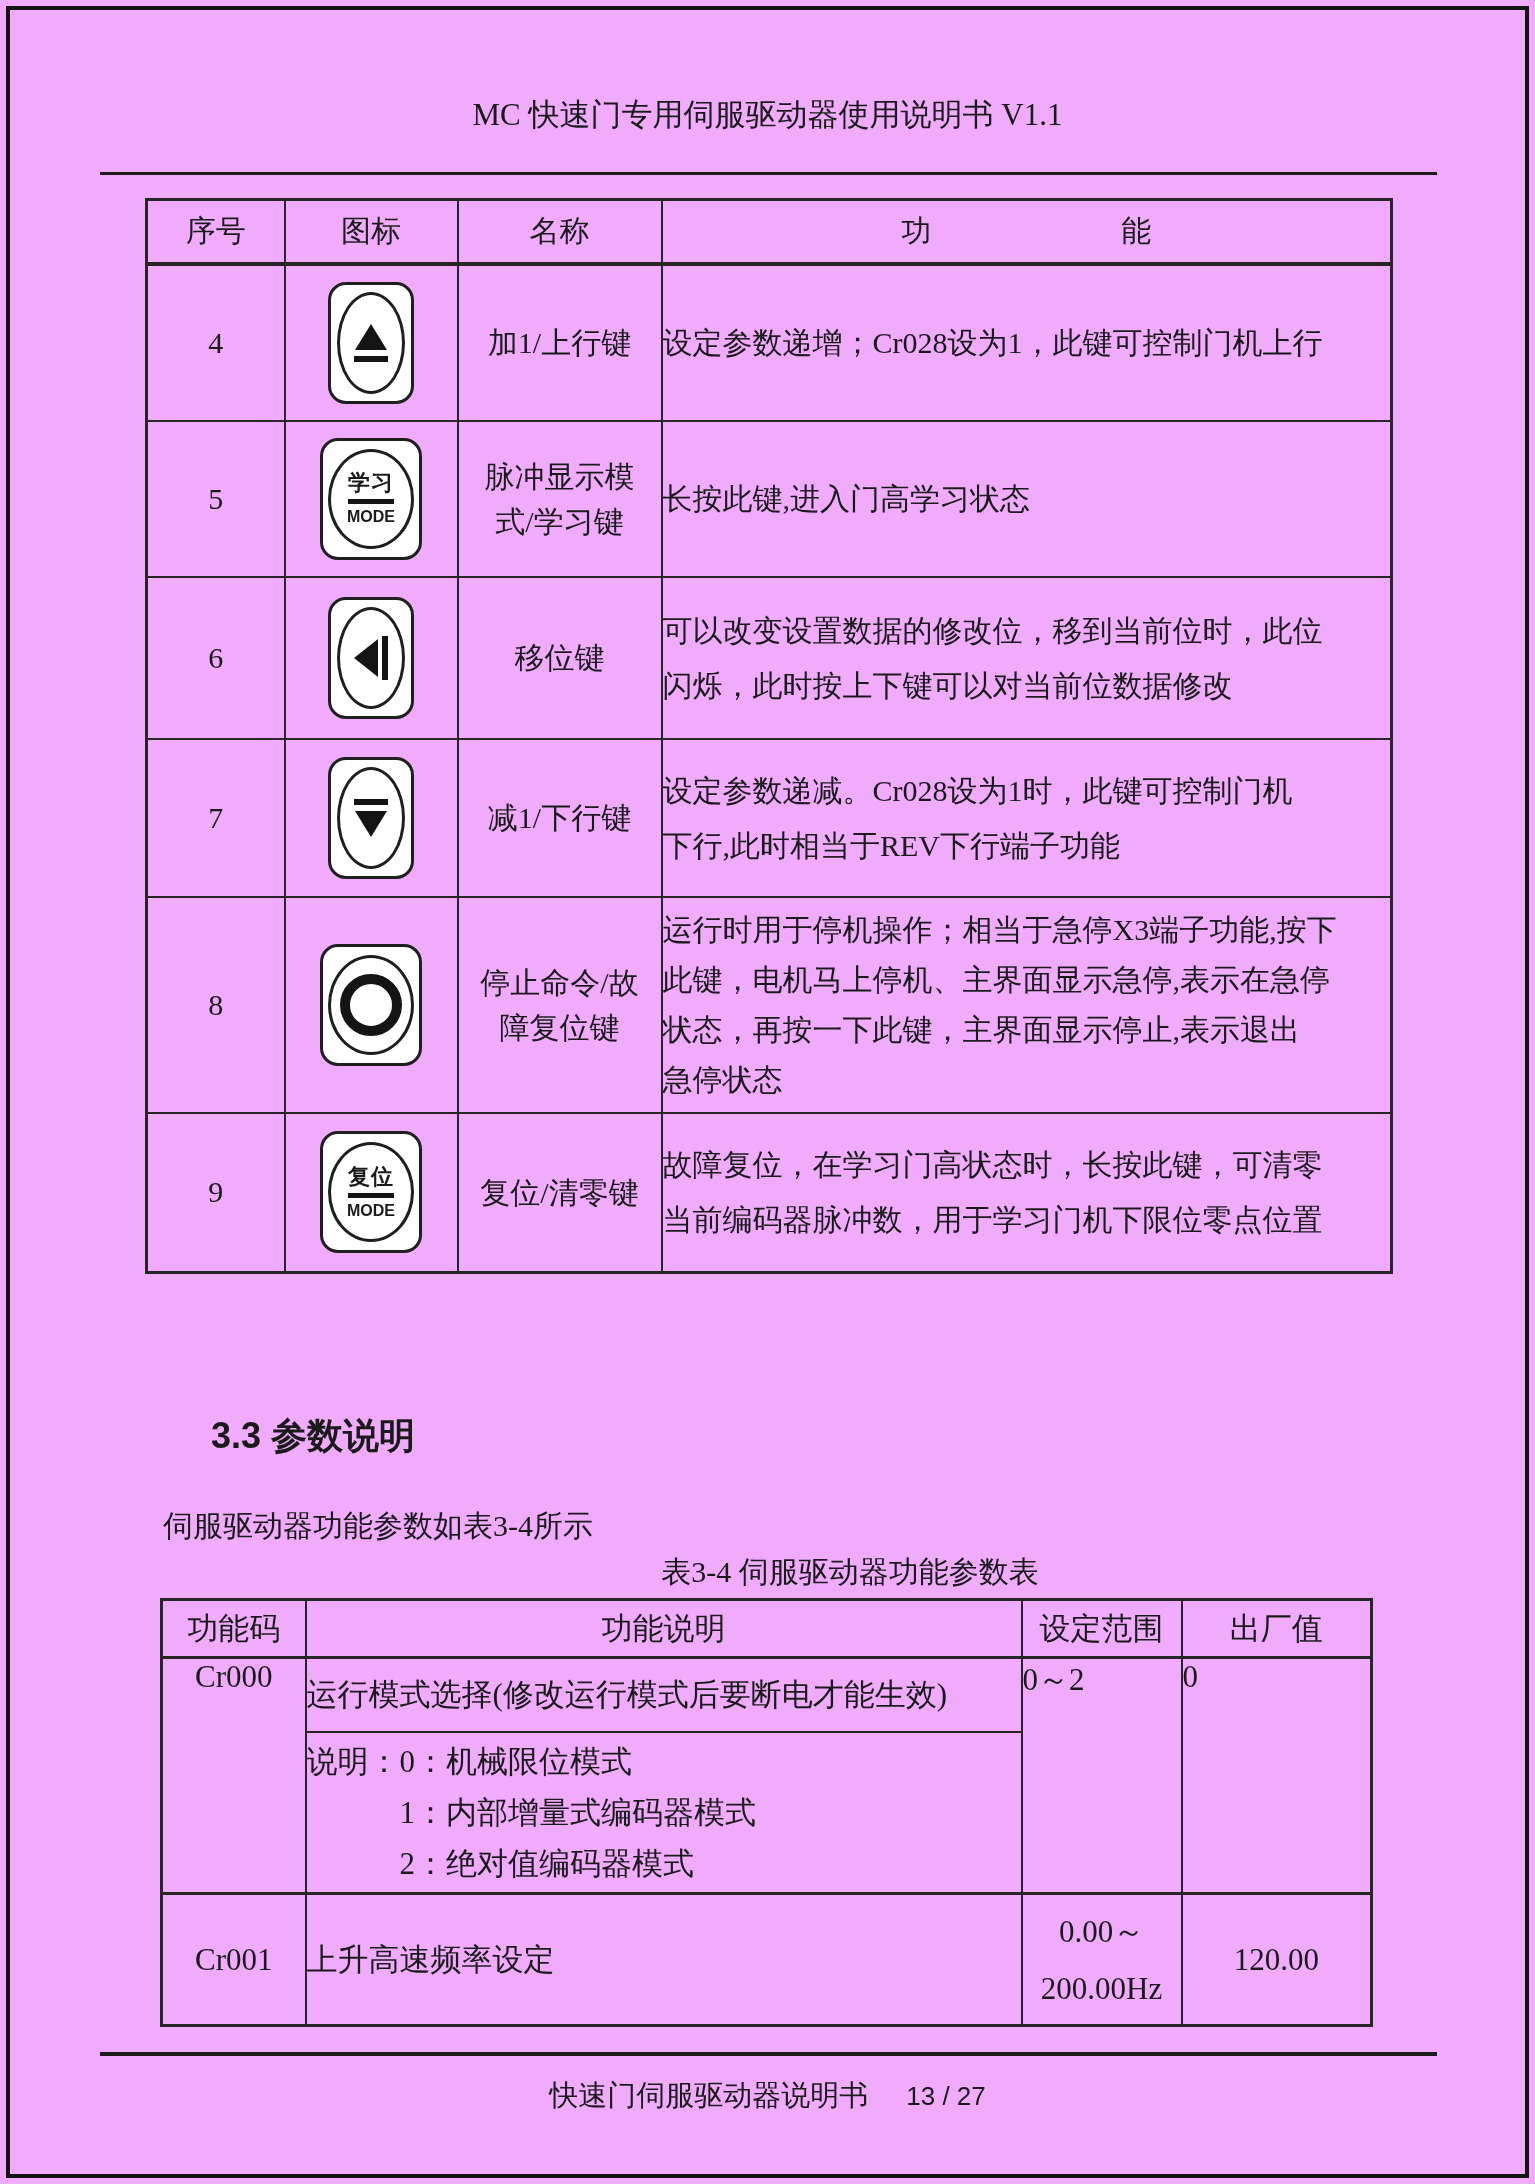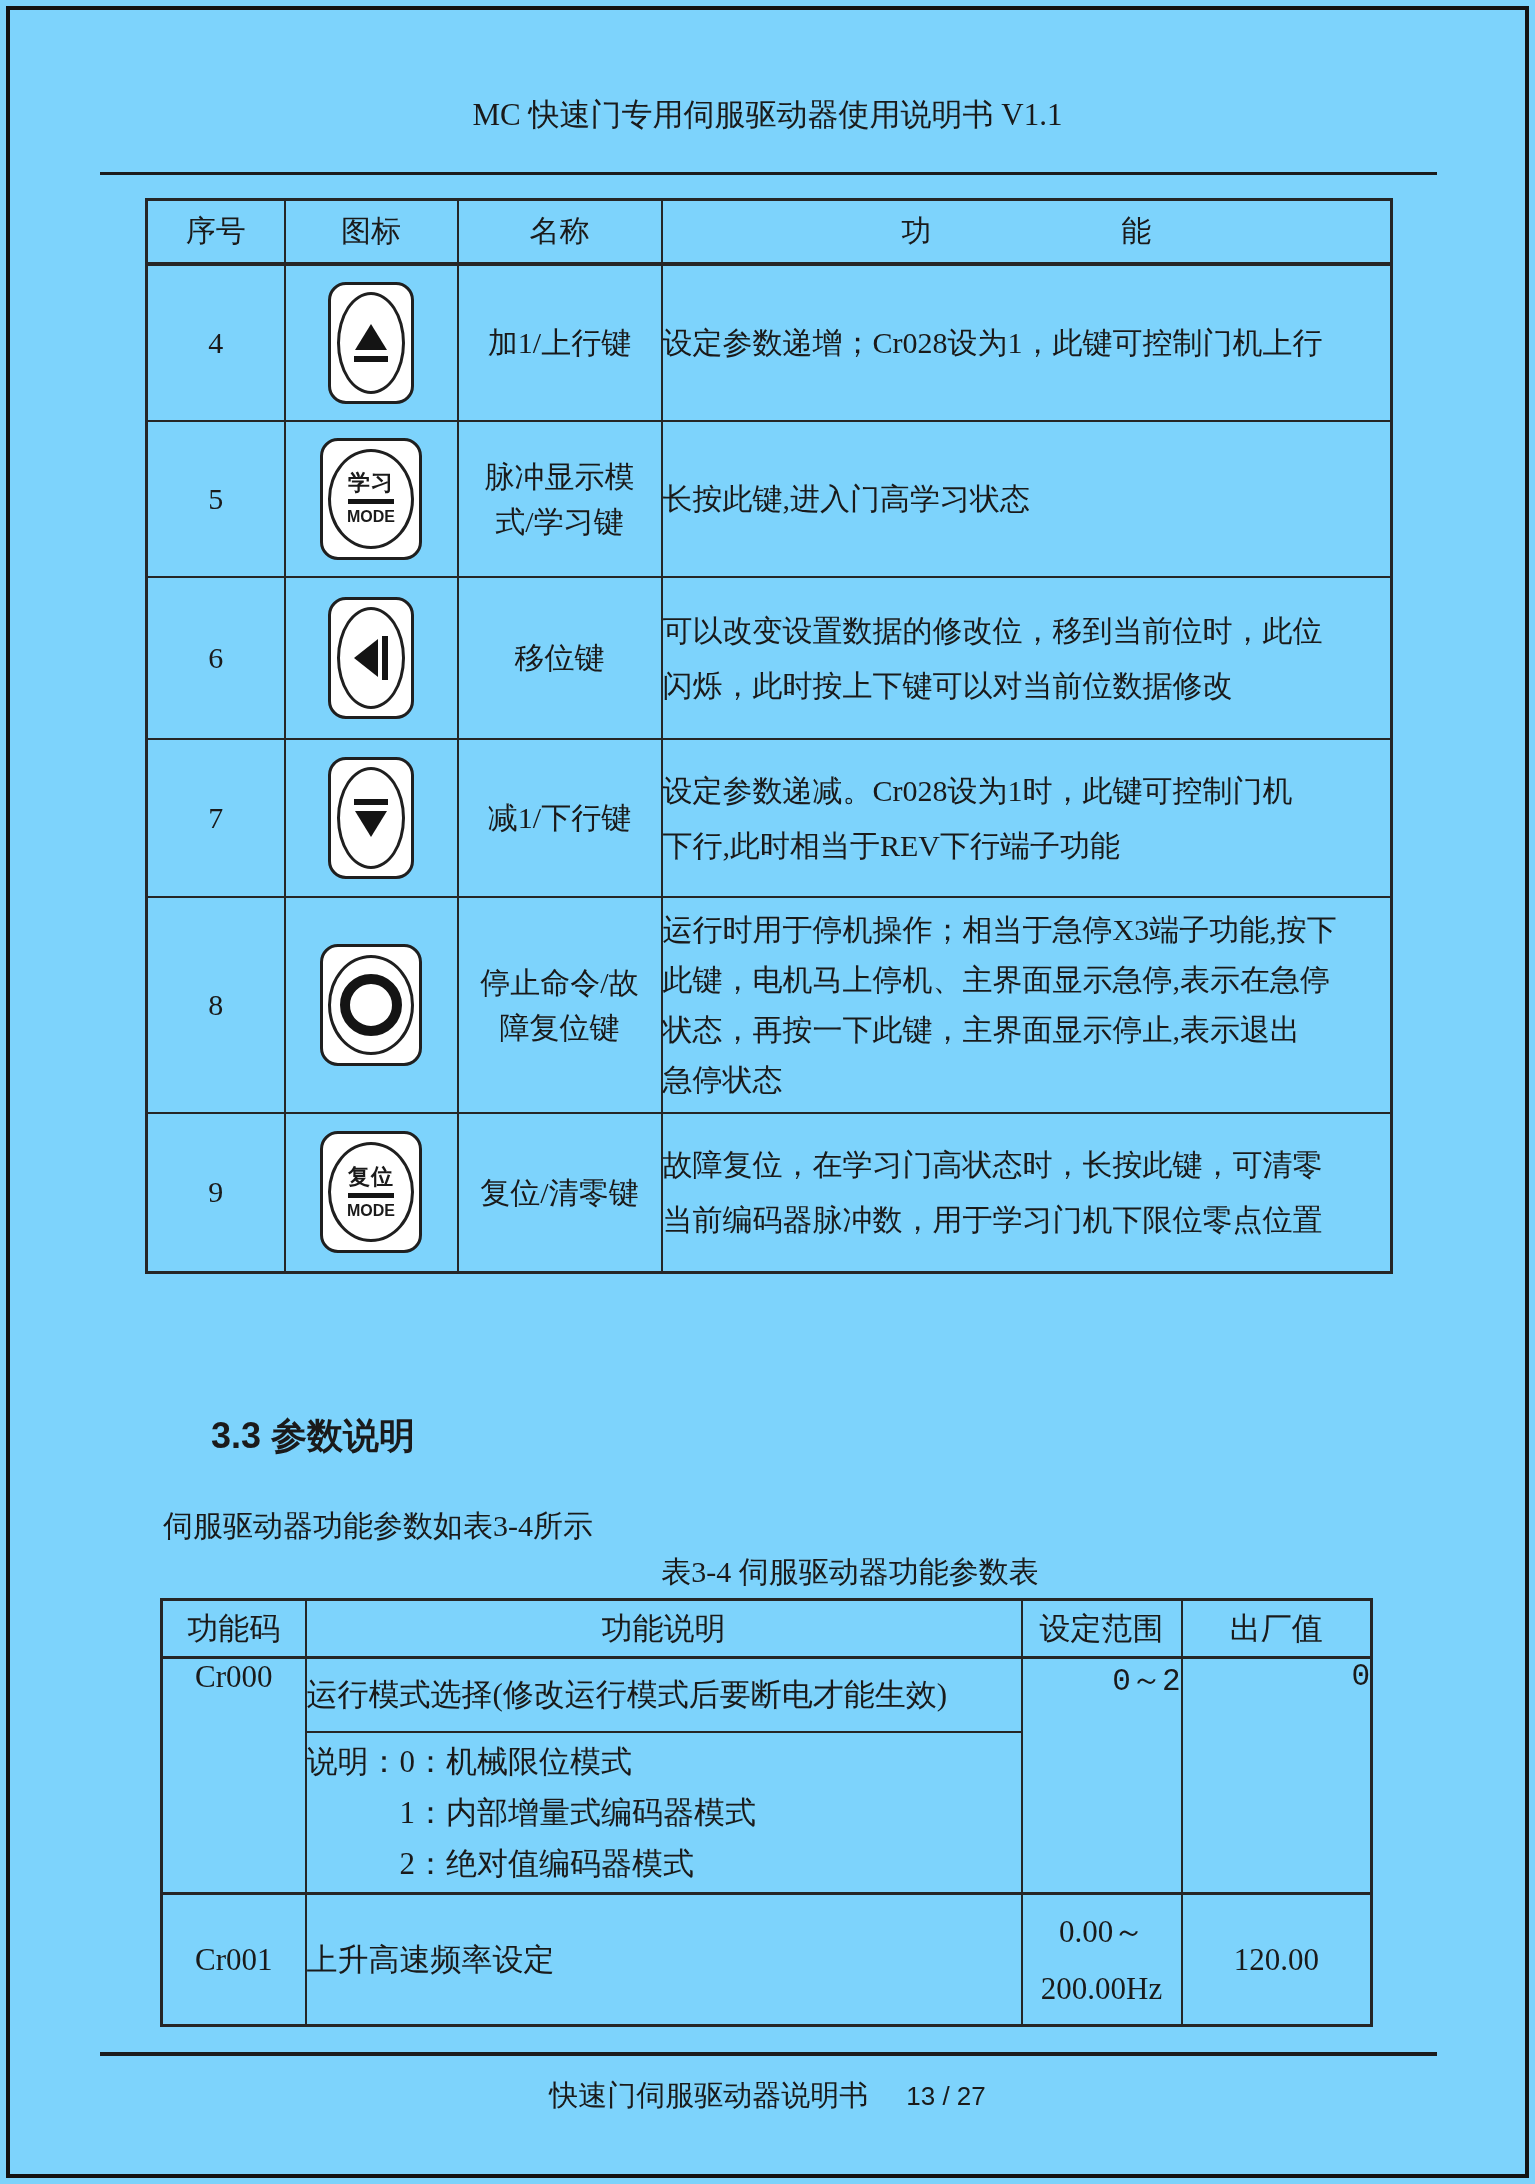--- a/index.html
+++ b/index.html
@@ -1,17 +1,17 @@
 <!DOCTYPE html>
 <html><head>
 <meta charset="utf-8">
 <style>
   html,body { margin:0; padding:0; background:#ffffff; }
   .page {
-    position:relative; width:1535px; height:2184px; background:#7dd3fc;
+    position:relative; width:1535px; height:2184px; background:#f0abfc;
     font-family:"Liberation Serif","DejaVu Serif",serif; color:#1a1a1a;
     overflow:hidden;
   }
   .page-frame { position:absolute; inset:6px; border:4px solid #121212; pointer-events:none; }
 
   .doc-title { position:absolute; top:94px; left:0; width:100%; text-align:center;
     font-size:31px; white-space:nowrap; }
 
   .rule { position:absolute; background:#1c1c1c; }
   .rule.top { top:172px; left:100px; width:1337px; height:3px; }
@@ -62,21 +62,21 @@
   .sec-intro { position:absolute; top:1506px; left:163px; font-size:30px; }
   .tbl-caption { position:absolute; top:1552px; left:350px; width:1000px; text-align:center; font-size:30px; }
 
   
   table.param-table { position:absolute; top:1598px; left:160px; width:1210px;
     border-collapse:collapse; table-layout:fixed; border:3px solid #262626; }
   .param-table th, .param-table td { border:2px solid #262626; padding:0; font-size:31px; }
   .param-table th { font-weight:normal; border-bottom:3px solid #262626; }
   .pt-code { text-align:center; vertical-align:top; padding-top:22px; }
   .pt-desc { text-align:left; padding-left:17px; }
-  .pt-span { vertical-align:top; padding-top:22px; text-align:right;font-family:Liberation Mono, monospace; }
+  .pt-span { vertical-align:top; padding-top:22px; text-align:left; }
   .pt-note { text-align:left; padding:6px 0 10px 17px;border-radius:7px; }
   .note-line { line-height:51px; }
   .note-line.indent { padding-left:93px; }
   .pt-center { text-align:center; }
   .range-line { line-height:57px; text-align:center; }
   tr.pt-cr001 td { border-top:3px solid #262626; }
 
   
   .footer { position:absolute; top:2076px; left:0; width:100%; text-align:center; font-size:29px; }
   .footer .page-num { font-family:"Liberation Sans","DejaVu Sans",sans-serif;

